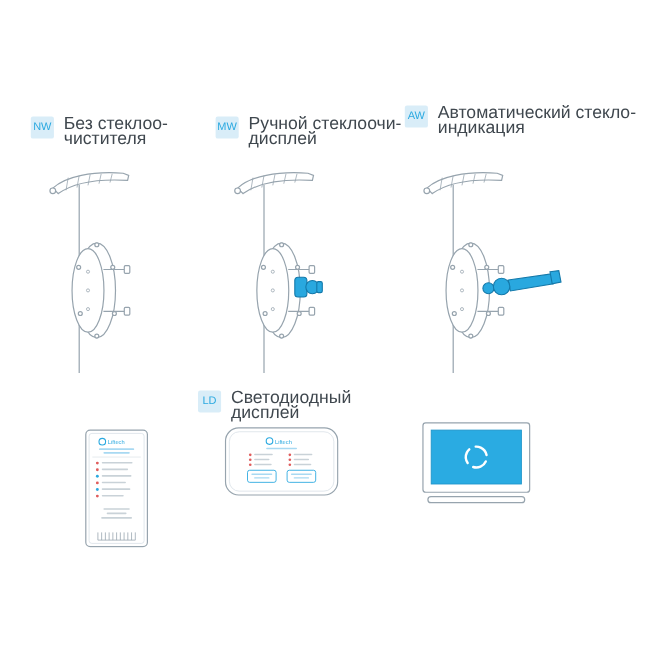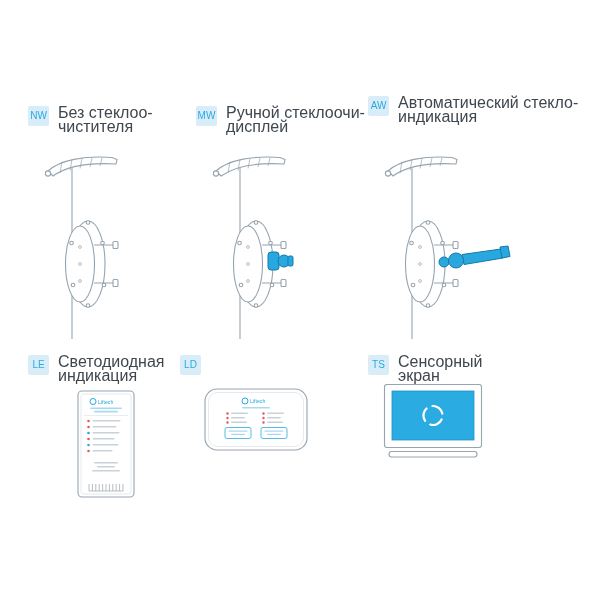--- a/index.html
+++ b/index.html
@@ -106,32 +106,24 @@
   <svg style="left:354px;top:146px" width="160" height="195" viewBox="0 0 160 195">
     <use href="#sensor-base"></use>
     <g>
       <circle class="blue-f" cx="90" cy="116" r="5"></circle>
       <polygon class="blue-f" points="108,108.5 147,103 149,112 110,118.5"></polygon>
       <polygon class="blue-f" points="146,101 154,100 156,110.5 148,112"></polygon>
       <circle class="blue-f" cx="102" cy="114.5" r="7.5"></circle>
     </g>
   </svg>
 
-  <div class="cell" style="left:28px;top:355px">
-    <div class="badge">LE</div>
-    <div class="label">Светодиодная
-индикация</div>
-  </div>
   <div class="cell" style="left:180px;top:355px">
     <div class="badge">LD</div>
-  </div>
-  <div class="cell" style="left:368px;top:355px">
-    <div class="badge">TS</div>
-    <div class="label">Сенсорный
-экран</div>
+    <div class="label">Светодиодный
+дисплей</div>
   </div>
 
   <svg style="left:77px;top:390px" width="58" height="108" viewBox="0 0 58 108">
     <rect class="fw" x="1" y="1" width="56" height="106" rx="4"></rect>
     <rect class="inner" x="4" y="4" width="50" height="100" rx="2.5"></rect>
     <g>
       <circle class="logo-ring" cx="16" cy="11.5" r="3"></circle>
       <text class="brandtxt" x="21" y="13.5" font-size="5.2">Liftech</text>
     </g>
     <rect class="bluetxtline" x="13" y="17.5" width="32" height="1.6" rx="0.8"></rect>

